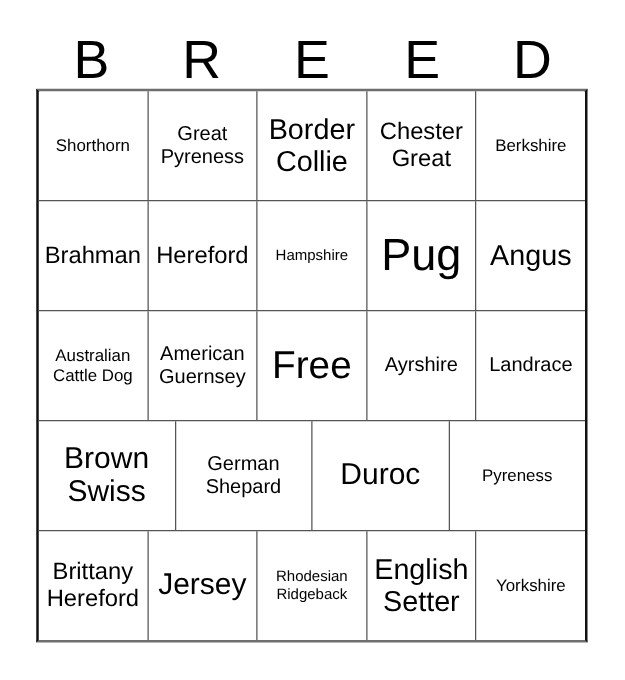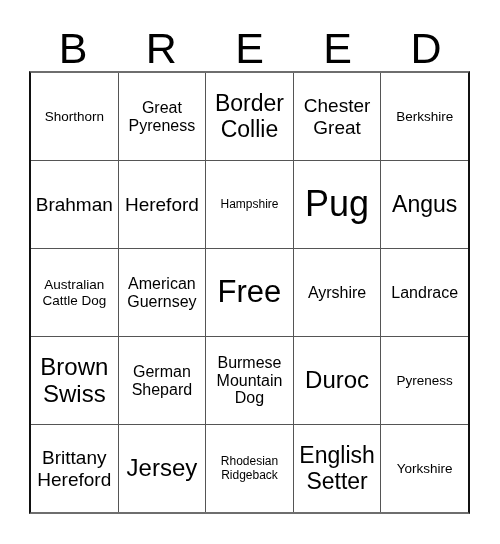--- a/index.html
+++ b/index.html
@@ -175,23 +175,20 @@
     </div>
 
     <div class="grid-row">
       <div class="cell">
         <span class="cell-text fs-xxl">Brown Swiss</span>
       </div>
       <div class="cell">
         <span class="cell-text fs-md">German Shepard</span>
       </div>
       <div class="cell">
-        <span class="cell-text fs-md">Burmese Mountain Dog</span>
-      </div>
-      <div class="cell">
         <span class="cell-text fs-xxl">Duroc</span>
       </div>
       <div class="cell">
         <span class="cell-text fs-sm">Pyreness</span>
       </div>
     </div>
 
     <div class="grid-row">
       <div class="cell">
         <span class="cell-text fs-lg">Brittany Hereford</span>

